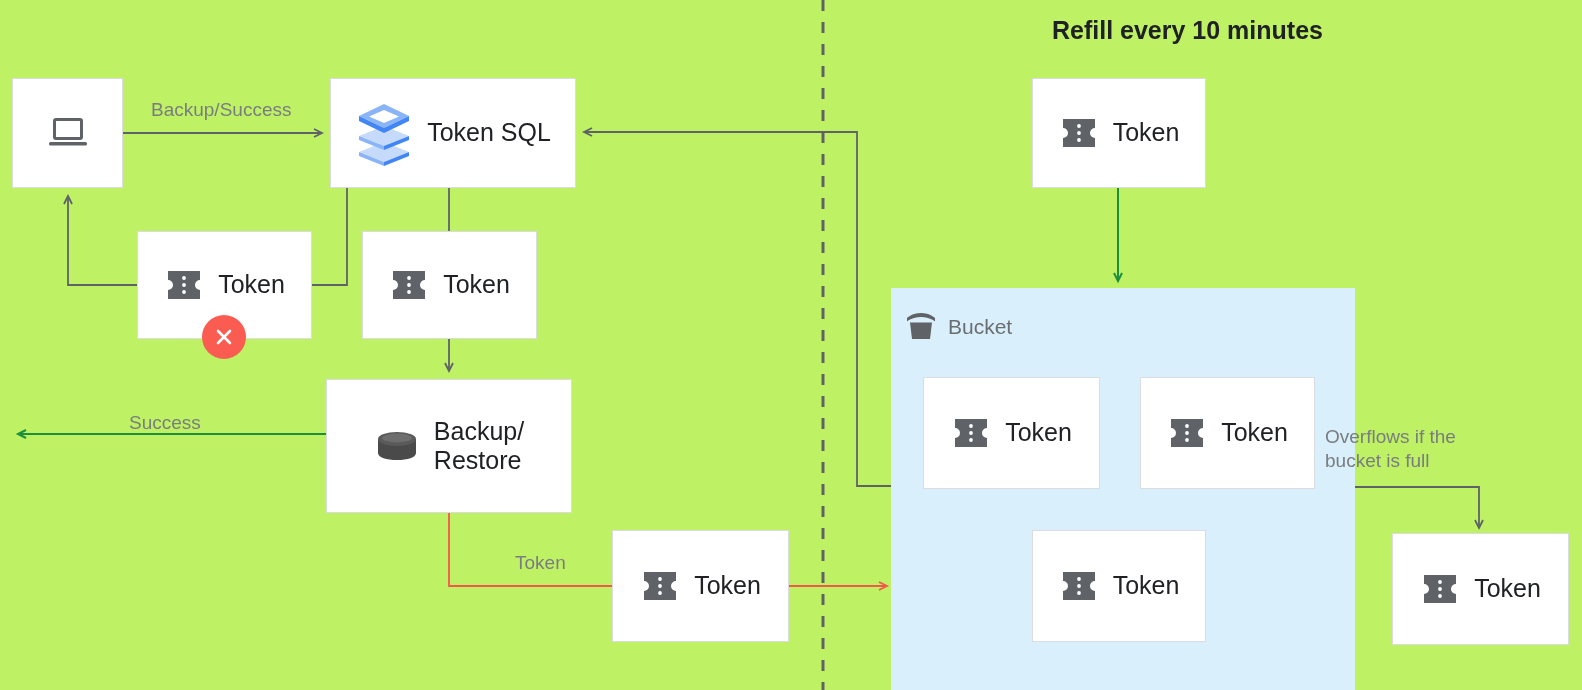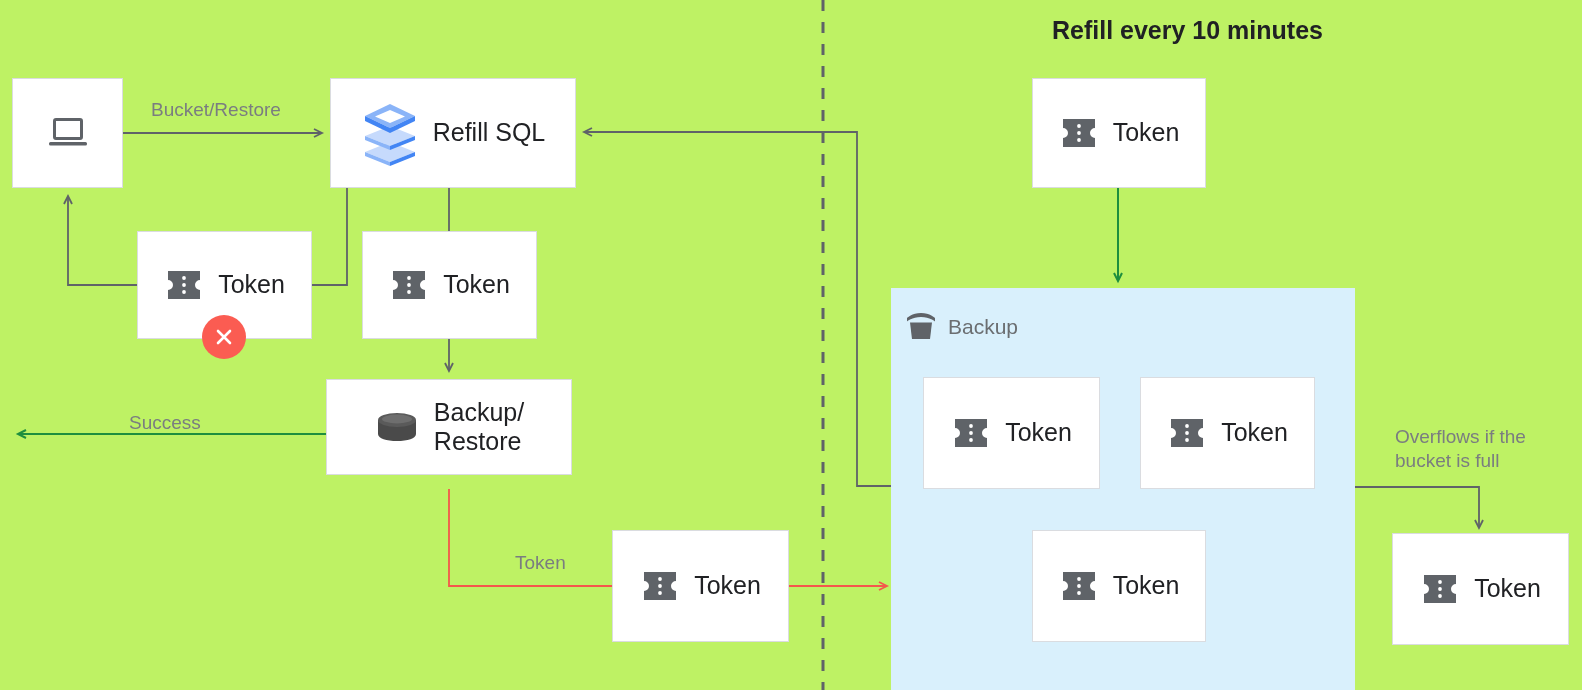--- a/index.html
+++ b/index.html
@@ -179,21 +179,21 @@
           <polygon points="29,26 54,36 29,46 4,36" fill="#c6dafc"></polygon>
           <polygon points="4,36 29,46 29,50 4,40" fill="#8ab4f8"></polygon>
           <polygon points="54,36 29,46 29,50 54,40" fill="#4285f4"></polygon>
 
           <polygon points="29,4 54,16 29,28 4,16" fill="#8ab4f8"></polygon>
           <polygon points="29,10 44,16.5 29,23 14,16.5" fill="#ffffff"></polygon>
           <polygon points="4,16 29,28 29,33 4,21" fill="#4285f4"></polygon>
           <polygon points="54,16 29,28 29,33 54,21" fill="#4285f4"></polygon>
         </svg>
       </span>
-      <span class="node-label">Refill SQL</span>
+      <span class="node-label">Token SQL</span>
     </div>
   </div>
 
   <div class="node" style="left:137px; top:231px; width:175px; height:108px;">
     <div class="node-inner">
       <span class="icon-wrap">
         <svg class="ticket" width="40" height="32" viewBox="0 0 40 32">
           <path d="M4,2 H36 A0,0 0 0 1 36,2 V11 A5,5 0 0 0 36,21 V30 H4 V21 A5,5 0 0 0 4,11 Z" fill="#5f6368"></path>
           <circle cx="20" cy="9" r="1.9" fill="#ffffff"></circle>
           <circle cx="20" cy="16" r="1.9" fill="#ffffff"></circle>
@@ -216,21 +216,21 @@
           <path d="M4,2 H36 V11 A5,5 0 0 0 36,21 V30 H4 V21 A5,5 0 0 0 4,11 Z" fill="#5f6368"></path>
           <circle cx="20" cy="9" r="1.9" fill="#ffffff"></circle>
           <circle cx="20" cy="16" r="1.9" fill="#ffffff"></circle>
           <circle cx="20" cy="23" r="1.9" fill="#ffffff"></circle>
         </svg>
       </span>
       <span class="node-label">Token</span>
     </div>
   </div>
 
-  <div class="node" style="left:326px; top:379px; width:246px; height:96px;">
+  <div class="node" style="left:326px; top:379px; width:246px; height:134px;">
     <div class="node-inner">
       <span class="icon-wrap">
         <svg width="46" height="38" viewBox="0 0 46 38">
           <path d="M4,12 V26 C4,30.4 12.5,33 23,33 C33.5,33 42,30.4 42,26 V12 Z" fill="#4a4a4a"></path>
           <ellipse cx="23" cy="12" rx="19" ry="7" fill="#5a5a5a"></ellipse>
           <ellipse cx="23" cy="11" rx="15" ry="4.4" fill="#6e6e6e"></ellipse>
         </svg>
       </span>
       <span class="node-label">Backup/
 Restore</span>
@@ -265,21 +265,21 @@
     </div>
   </div>
 
   <div class="bucket-header" style="left:905px; top:312px;">
     <span class="icon-wrap">
       <svg width="32" height="30" viewBox="0 0 32 30">
         <path d="M2,6 C2,6 7,1 16,1 C25,1 30,6 30,6 L30,9.5 C30,9.5 25,5 16,5 C7,5 2,9.5 2,9.5 Z" fill="#5f6368"></path>
         <path d="M5,10.5 H27 L25,27 H7 Z" fill="#5f6368"></path>
       </svg>
     </span>
-    <span class="bucket-header-label">Backup</span>
+    <span class="bucket-header-label">Bucket</span>
   </div>
 
   <div class="node" style="left:923px; top:377px; width:177px; height:112px;">
     <div class="node-inner">
       <span class="icon-wrap">
         <svg class="ticket" width="40" height="32" viewBox="0 0 40 32">
           <path d="M4,2 H36 V11 A5,5 0 0 0 36,21 V30 H4 V21 A5,5 0 0 0 4,11 Z" fill="#5f6368"></path>
           <circle cx="20" cy="9" r="1.9" fill="#ffffff"></circle>
           <circle cx="20" cy="16" r="1.9" fill="#ffffff"></circle>
           <circle cx="20" cy="23" r="1.9" fill="#ffffff"></circle>
@@ -324,22 +324,22 @@
           <path d="M4,2 H36 V11 A5,5 0 0 0 36,21 V30 H4 V21 A5,5 0 0 0 4,11 Z" fill="#5f6368"></path>
           <circle cx="20" cy="9" r="1.9" fill="#ffffff"></circle>
           <circle cx="20" cy="16" r="1.9" fill="#ffffff"></circle>
           <circle cx="20" cy="23" r="1.9" fill="#ffffff"></circle>
         </svg>
       </span>
       <span class="node-label">Token</span>
     </div>
   </div>
 
-  <div class="edge-label" style="left:151px; top:98px;">Bucket/Restore</div>
+  <div class="edge-label" style="left:151px; top:98px;">Backup/Success</div>
 
   <div class="edge-label" style="left:129px; top:411px;">Success</div>
 
   <div class="edge-label" style="left:515px; top:551px;">Token</div>
 
-  <div class="edge-label" style="left:1395px; top:425px;">Overflows if the
+  <div class="edge-label" style="left:1325px; top:425px;">Overflows if the
 bucket is full</div>
 
 </div>
 
 </body></html>

